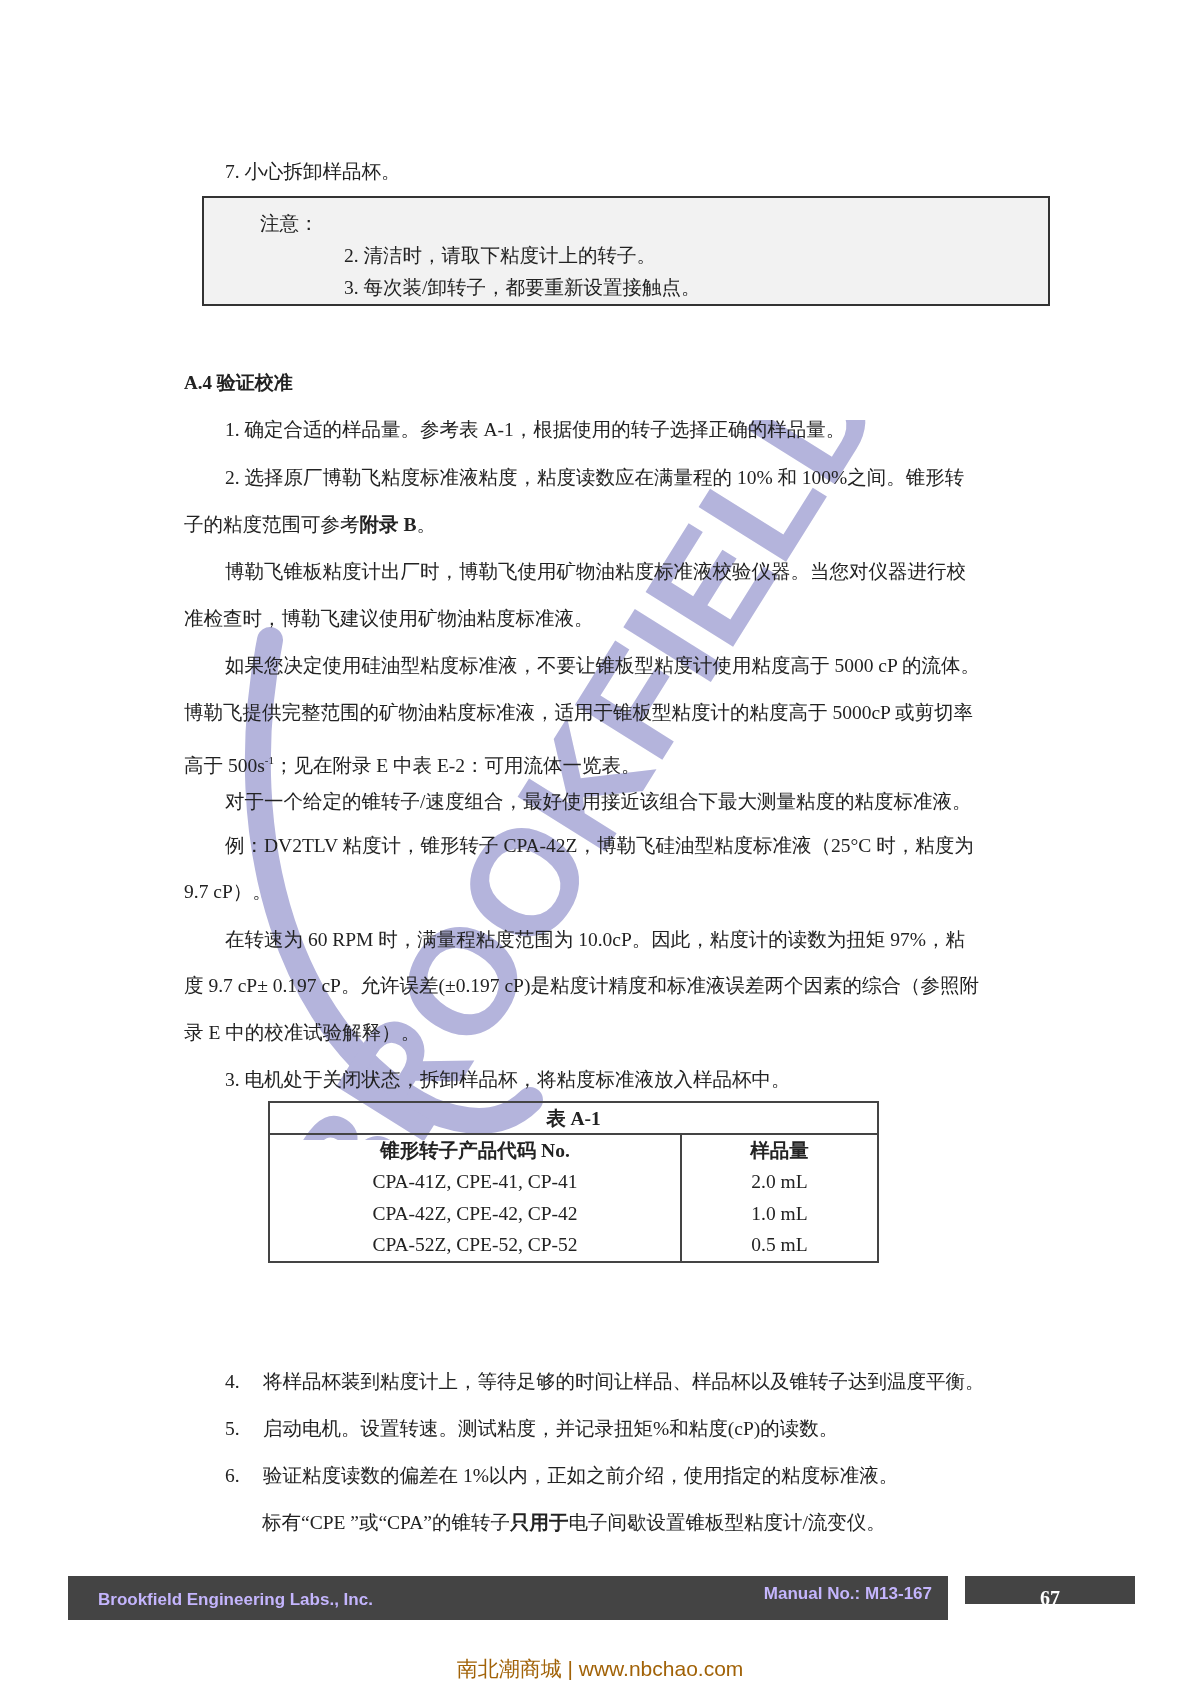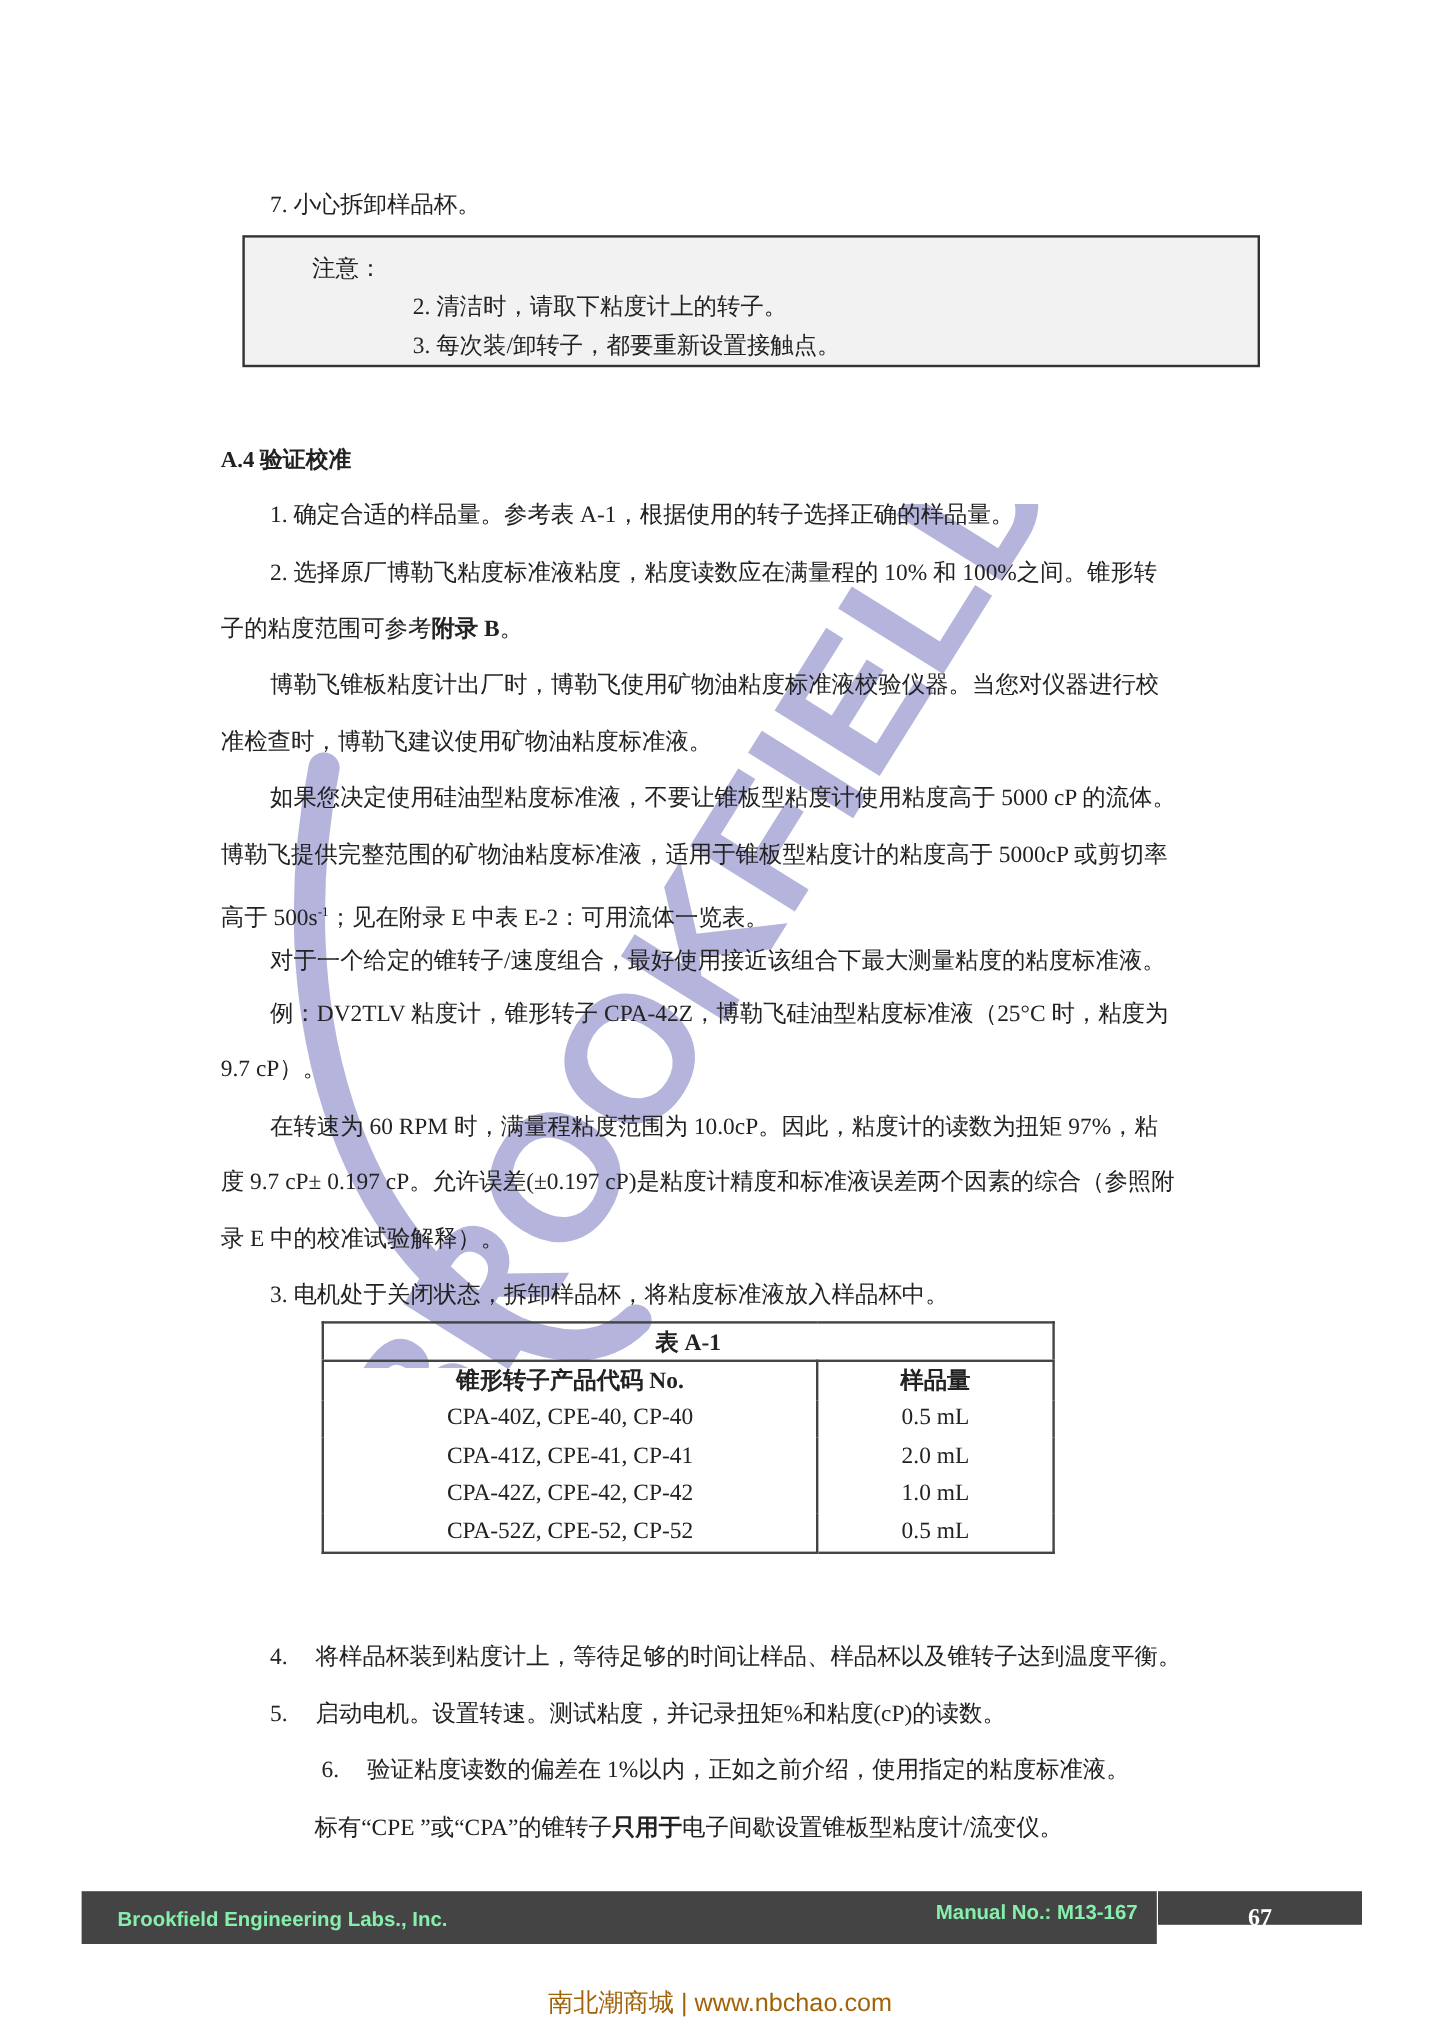--- a/index.html
+++ b/index.html
@@ -25,21 +25,21 @@
     table.a1 {
       position: absolute; left: 268px; top: 1101px; width: 611px;
       border-collapse: collapse; font-size: 19.5px; border: 2px solid #444;
     }
     table.a1 td, table.a1 th { padding: 0; height: 31.5px; text-align: center; font-weight: normal; }
     table.a1 .caption-row th { border-bottom: 2px solid #444; font-weight: bold; height: 30px; }
     table.a1 .col1 { width: 410px; border-right: 2px solid #444; }
     table.a1 .hdr { font-weight: bold; }
     .footer-bar {
       position: absolute; left: 68px; top: 1576px; width: 880px; height: 44px; background: #444444;
-      color: #86efac; font-family: "Liberation Sans", sans-serif; font-weight: bold; padding-left: 16px;
+      color: #c4b5fd; font-family: "Liberation Sans", sans-serif; font-weight: bold;
     }
     .footer-company { position: absolute; left: 30px; top: 14px; font-size: 17px; }
     .footer-manual { position: absolute; right: 16px; top: 8px; font-size: 17px; margin-left: 13px; }
     .footer-page {
       position: absolute; left: 965px; top: 1576px; width: 170px; height: 28px; background: #444444;
       color: #fff; font-size: 20px; font-weight: bold; text-align: center; line-height: 44px;
       font-family: "Liberation Serif", serif;
     }
     .site-footer {
       position: absolute; left: 0; width: 1200px; top: 1655px; text-align: center;
@@ -96,45 +96,41 @@
   <table class="a1">
     <tbody>
         <tr class="caption-row">
       <th colspan="2">表  A-1</th>
     </tr>
     <tr>
       <td class="col1 hdr">锥形转子产品代码  No.</td>
       <td class="hdr">样品量</td>
     </tr>
     <tr>
-      <td class="col1">CPA-40Z, CPE-40, CP-40</td>
-      <td>0.5 mL</td>
-    </tr>
-    <tr>
       <td class="col1">CPA-41Z, CPE-41, CP-41</td>
       <td>2.0 mL</td>
     </tr>
     <tr>
       <td class="col1">CPA-42Z, CPE-42, CP-42</td>
       <td>1.0 mL</td>
     </tr>
     <tr>
       <td class="col1">CPA-52Z, CPE-52, CP-52</td>
       <td>0.5  mL</td>
     </tr>
   </tbody>
     </table>
 
   <div class="line" style="left:225px; top:1370px;">
     <span style="display:inline-block; width:38px;">4.</span><span>将样品杯装到粘度计上，等待足够的时间让样品、样品杯以及锥转子达到温度平衡。</span>
   </div>
   <div class="line" style="left:225px; top:1417px;">
     <span style="display:inline-block; width:38px;">5.</span><span>启动电机。设置转速。测试粘度，并记录扭矩%和粘度(cP)的读数。</span>
   </div>
-  <div class="line" style="left:225px; top:1464px;margin-left:43px;">
+  <div class="line" style="left:225px; top:1464px;">
     <span style="display:inline-block; width:38px;">6.</span><span>验证粘度读数的偏差在 1%以内，正如之前介绍，使用指定的粘度标准液。</span>
   </div>
 
   <div class="line" style="left:262px; top:1511px;">
     <span>标有“CPE ”或“CPA”的锥转子</span><b class="bold" style="font-family:'DejaVu Sans', sans-serif;">只用于</b><span>电子间歇设置锥板型粘度计/流变仪。</span>
   </div>
 
 </div>
 
 <div class="footer-bar">

